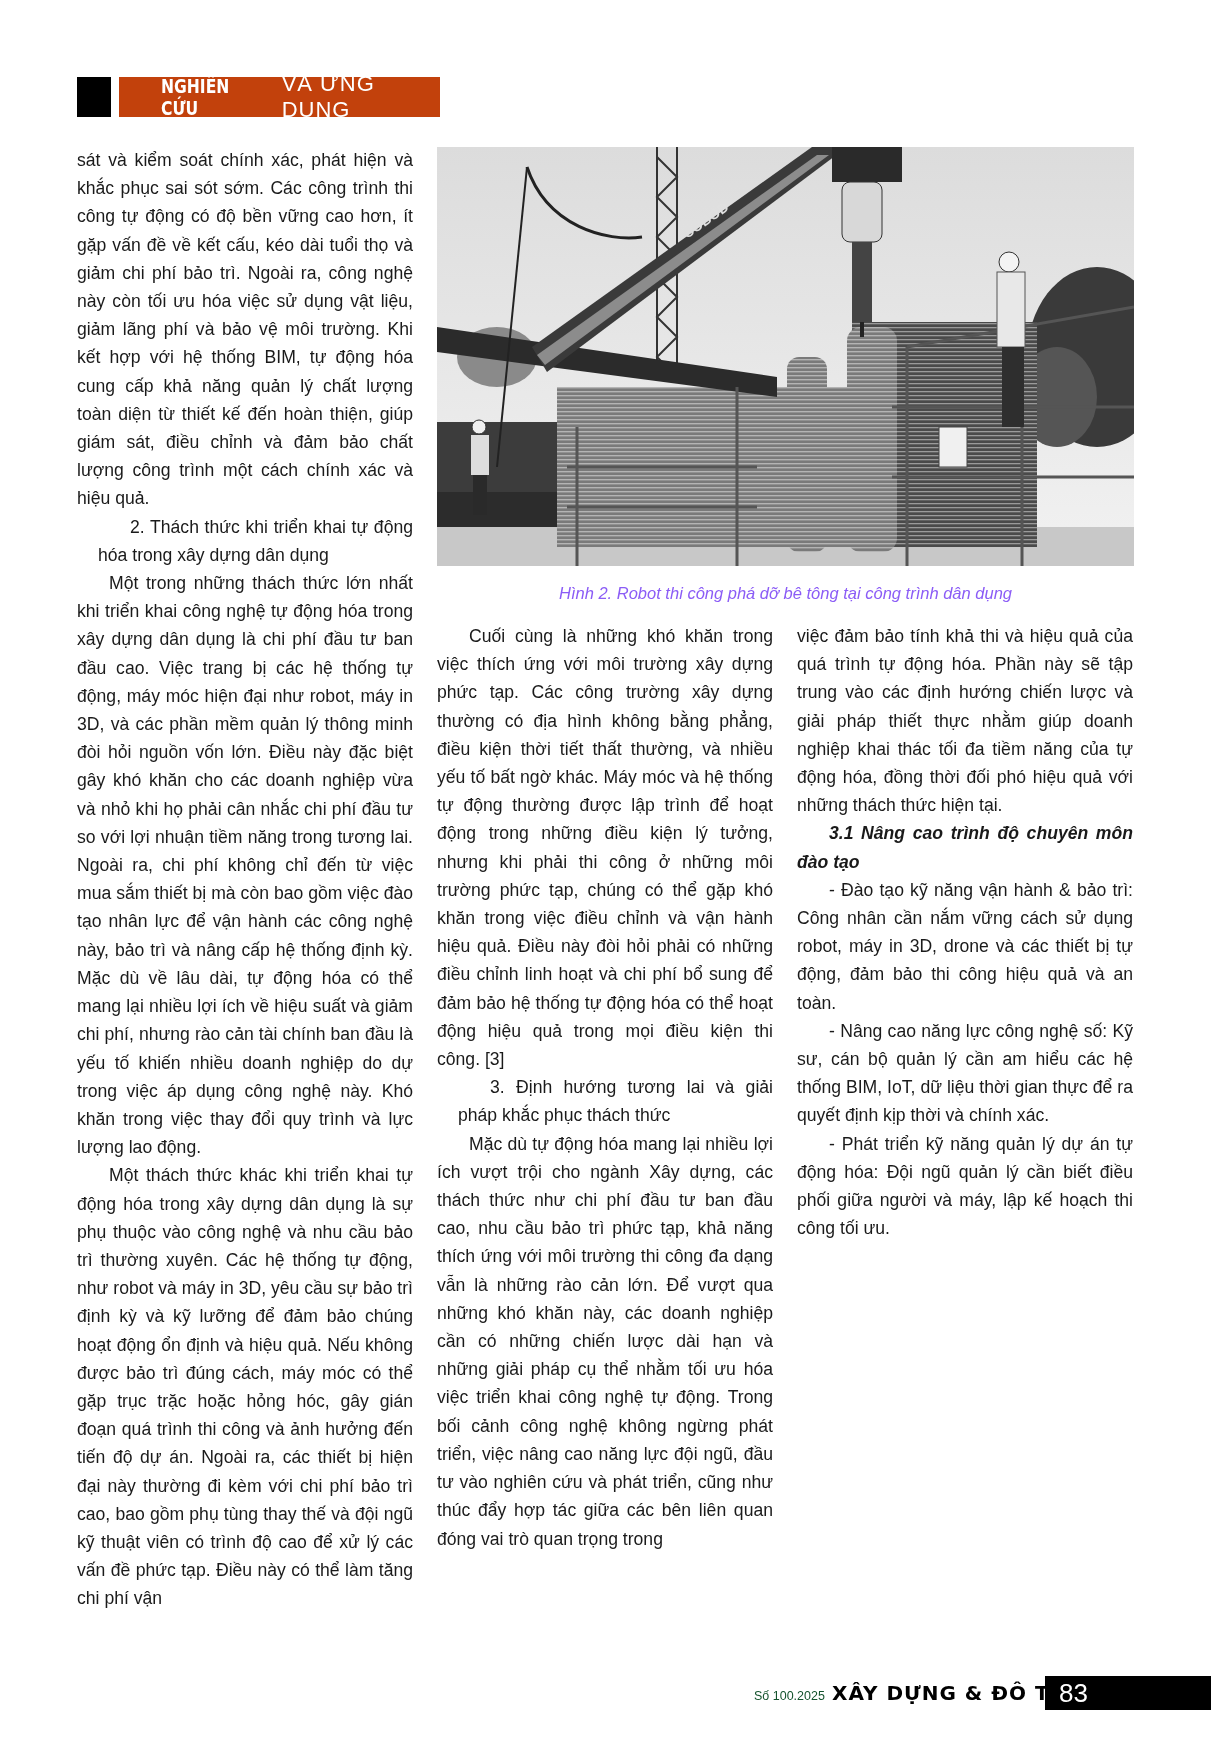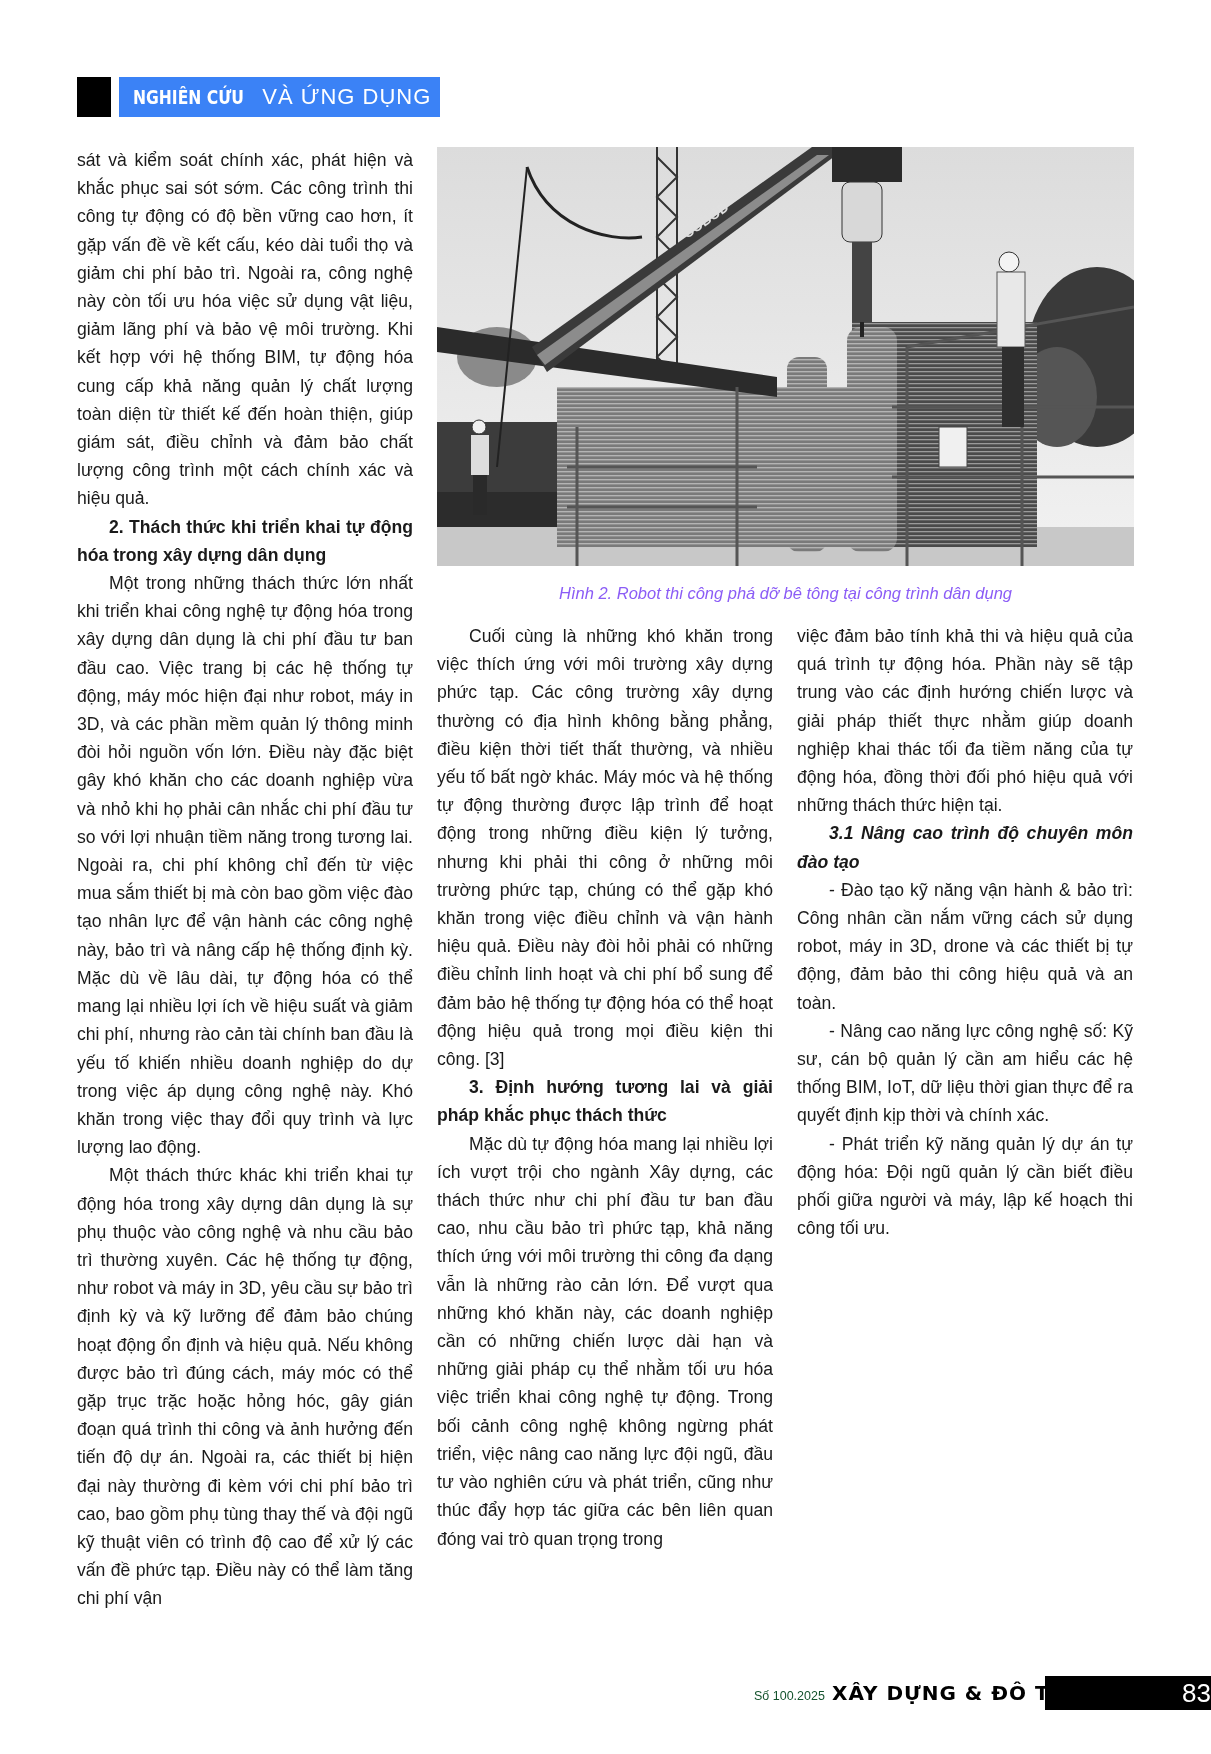--- a/index.html
+++ b/index.html
@@ -1,47 +1,47 @@
 <!DOCTYPE html>
 <html><head>
 <meta charset="utf-8">
 <style>
   html, body { margin: 0; padding: 0; background: #ffffff; }
   body { width: 1211px; height: 1754px; position: relative; overflow: hidden;
          font-family: "Liberation Sans", sans-serif; color: #1a1a1a; }
 
   
   .hdr-square { position: absolute; left: 77px; top: 77px; width: 34px; height: 40px; background: #000; }
-  .hdr-bar { position: absolute; left: 119px; top: 77px; width: 321px; height: 40px; background: #3b82f6;
-             display: flex; align-items: center; padding-left: 14px; box-sizing: border-box; }
+  .hdr-bar { position: absolute; left: 119px; top: 77px; width: 321px; height: 40px; background: #c2410c;
+             display: flex; align-items: center; padding-left: 42px; box-sizing: border-box; }
   .hdr-bold { color: #fff; font-family: "DejaVu Sans", sans-serif; font-weight: bold; font-size: 19px;
               letter-spacing: 0px; transform: scaleX(0.82); transform-origin: left center; display: inline-block; margin-right: -18px; }
   .hdr-light { color: #fff; font-family: "Liberation Sans", sans-serif; font-size: 22px; letter-spacing: 1px; margin-left: 12px; }
 
   
   .col { position: absolute; font-size: 17.6px; line-height: 28.2px; text-align: justify; }
   .col p { margin: 0; text-indent: 0; }
   .col p.ind { text-indent: 32px; }
-  .col .head { font-weight: bold; }
+  .col .head { font-weight: normal; margin-left: 21px; }
   .col .head-it { font-weight: bold; font-style: italic; }
   .colA { left: 77px; top: 146px; width: 336px; }
   .colB { left: 437px; top: 622px; width: 336px; }
   .colC { left: 797px; top: 622px; width: 336px; }
 
   
   .photo { position: absolute; left: 437px; top: 147px; width: 697px; height: 419px; overflow: hidden; background: #e8e8e8; }
   .caption { position: absolute; left: 437px; top: 584px; width: 697px; text-align: center;
              font-style: italic; font-size: 16.5px; color: #8b5cf6; }
 
   
   .ft-issue { position: absolute; left: 754px; top: 1689px; font-size: 12.5px; color: #14532d; }
   .ft-mag { position: absolute; left: 832px; top: 1681px; font-family: "DejaVu Sans", sans-serif; font-weight: bold;
             font-size: 20px; letter-spacing: 1px; color: #000; }
   .ft-page { position: absolute; left: 1045px; top: 1676px; width: 166px; height: 34px; background: #000;
-             color: #fff; font-size: 26px; padding-left: 14px; box-sizing: border-box; line-height: 34px; text-align: right; }
+             color: #fff; font-size: 26px; padding-left: 14px; box-sizing: border-box; line-height: 34px; }
 </style>
 </head>
 <body>
 
 <div class="hdr-square"></div>
 <div class="hdr-bar">
   <span class="hdr-bold">NGHIÊN CỨU</span>
   <span class="hdr-light">VÀ ỨNG DỤNG</span>
 </div>
 

